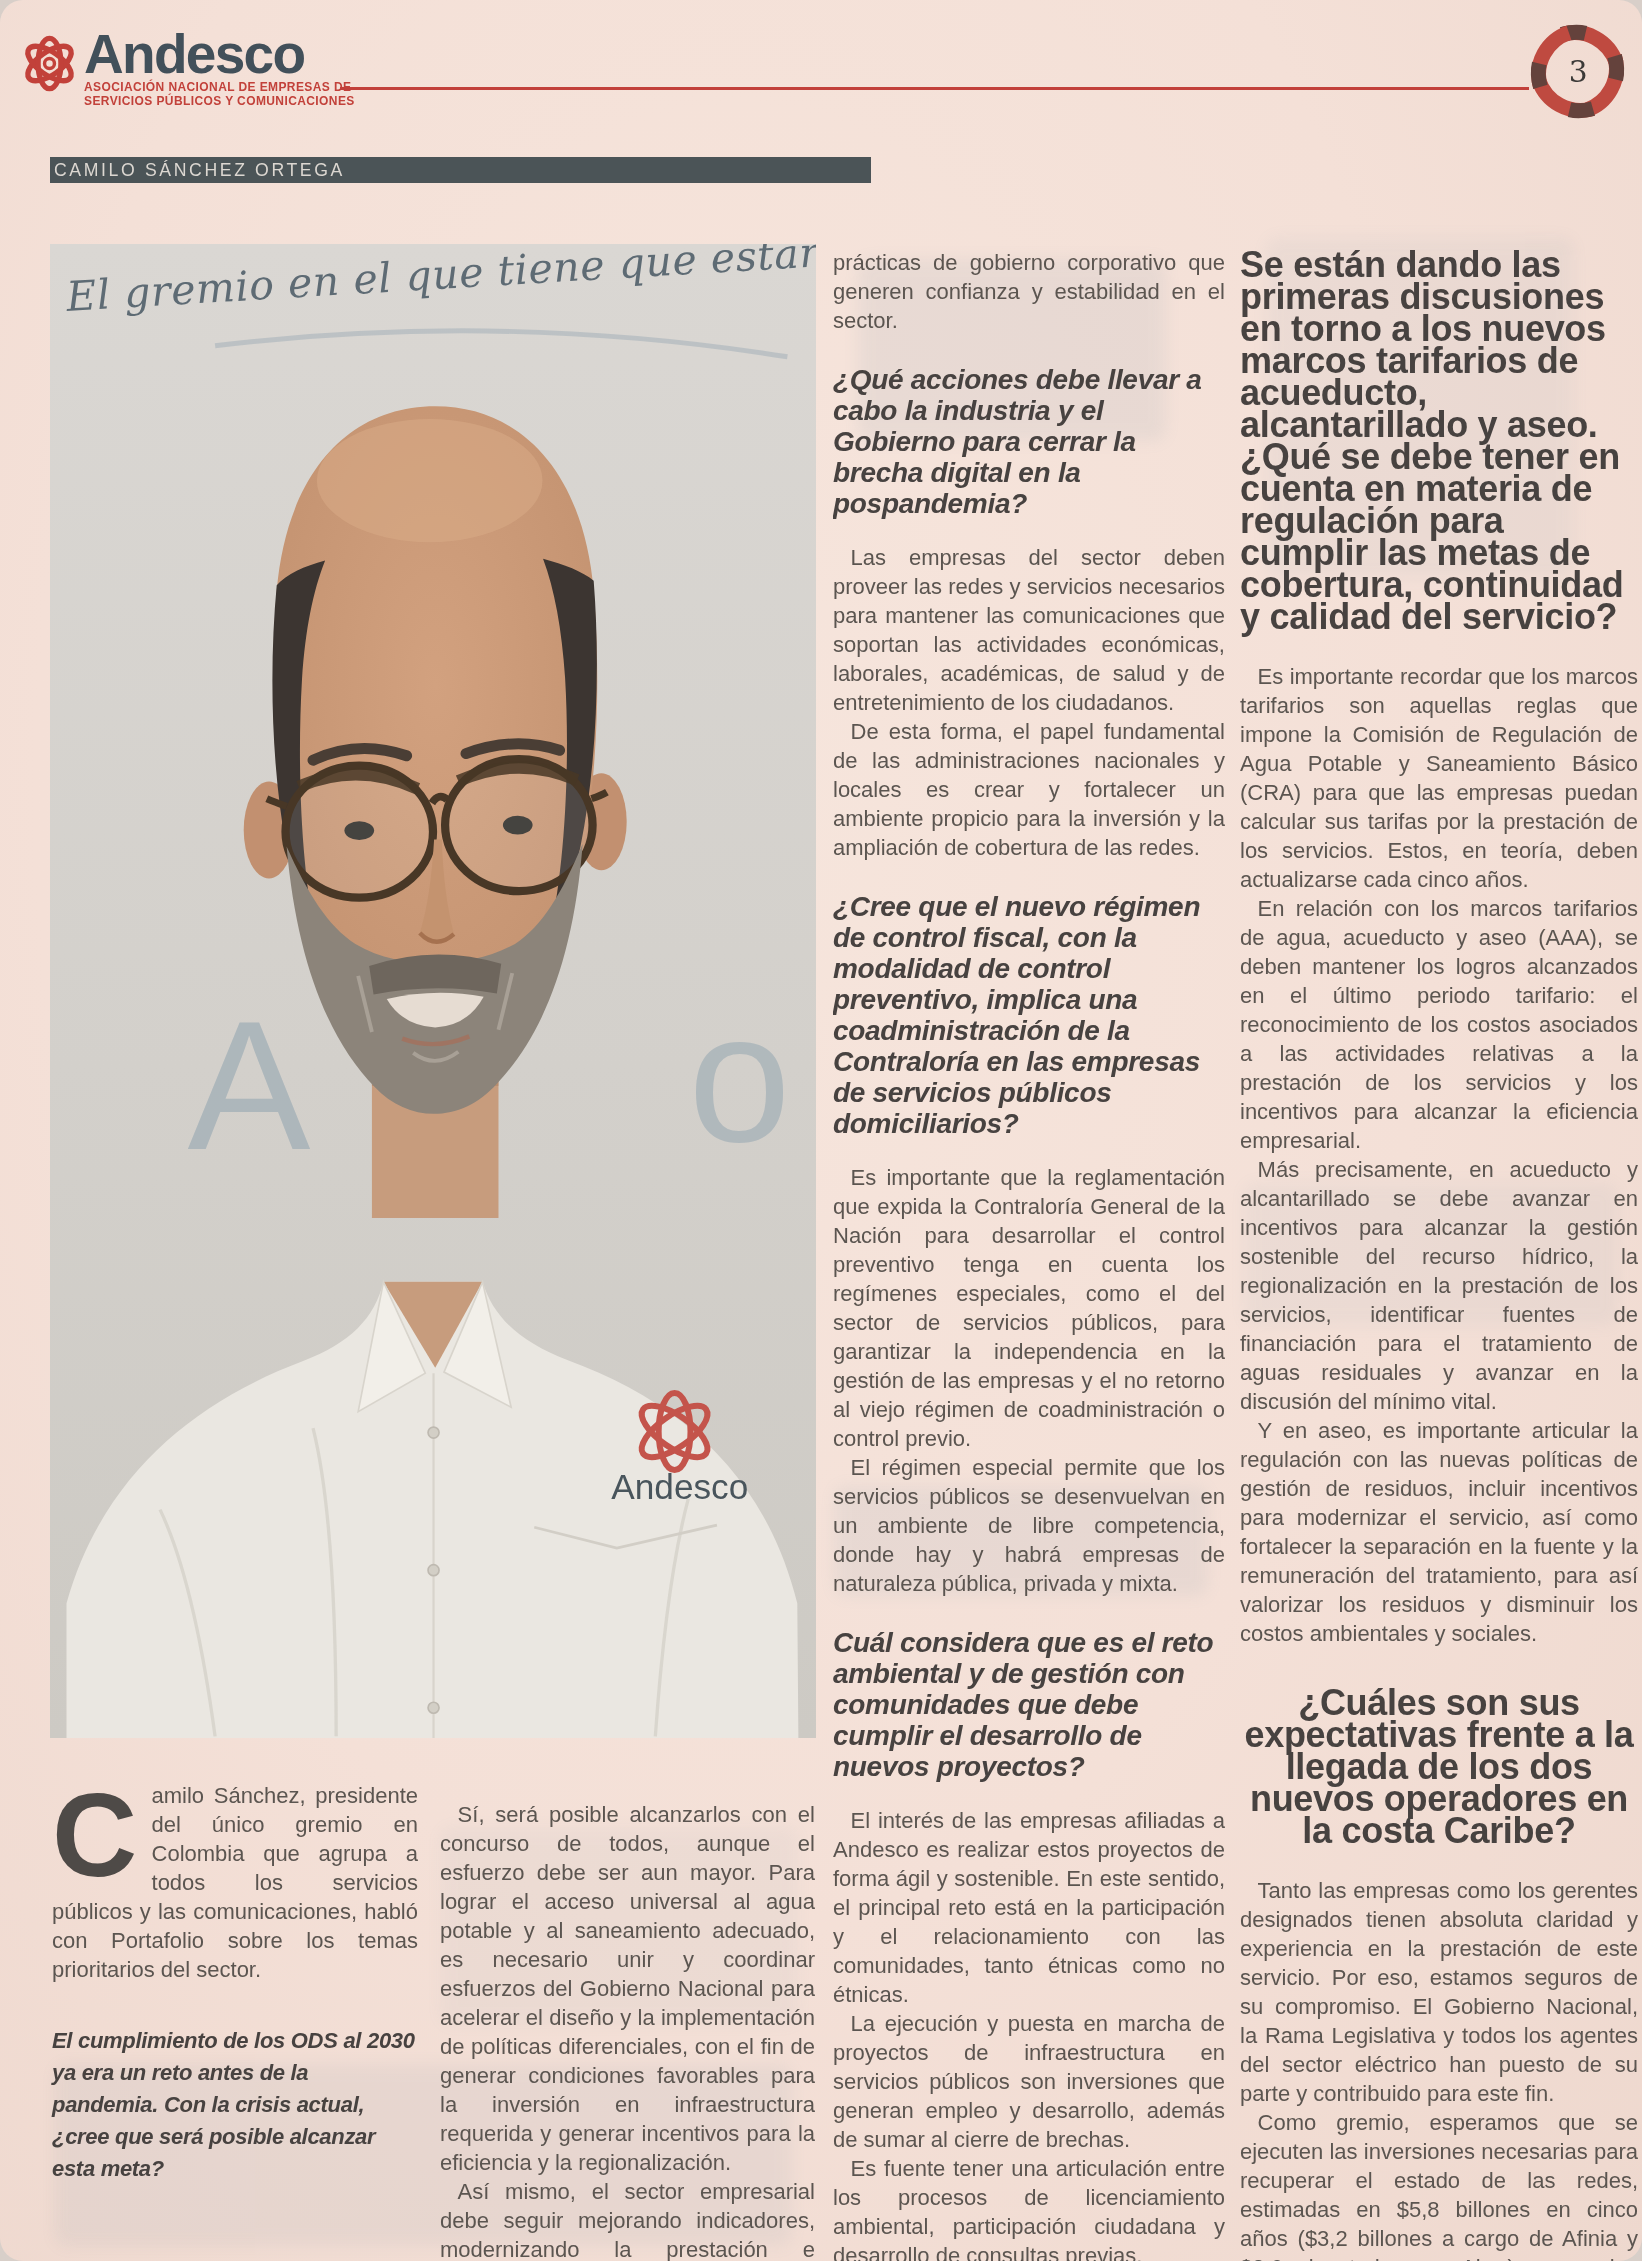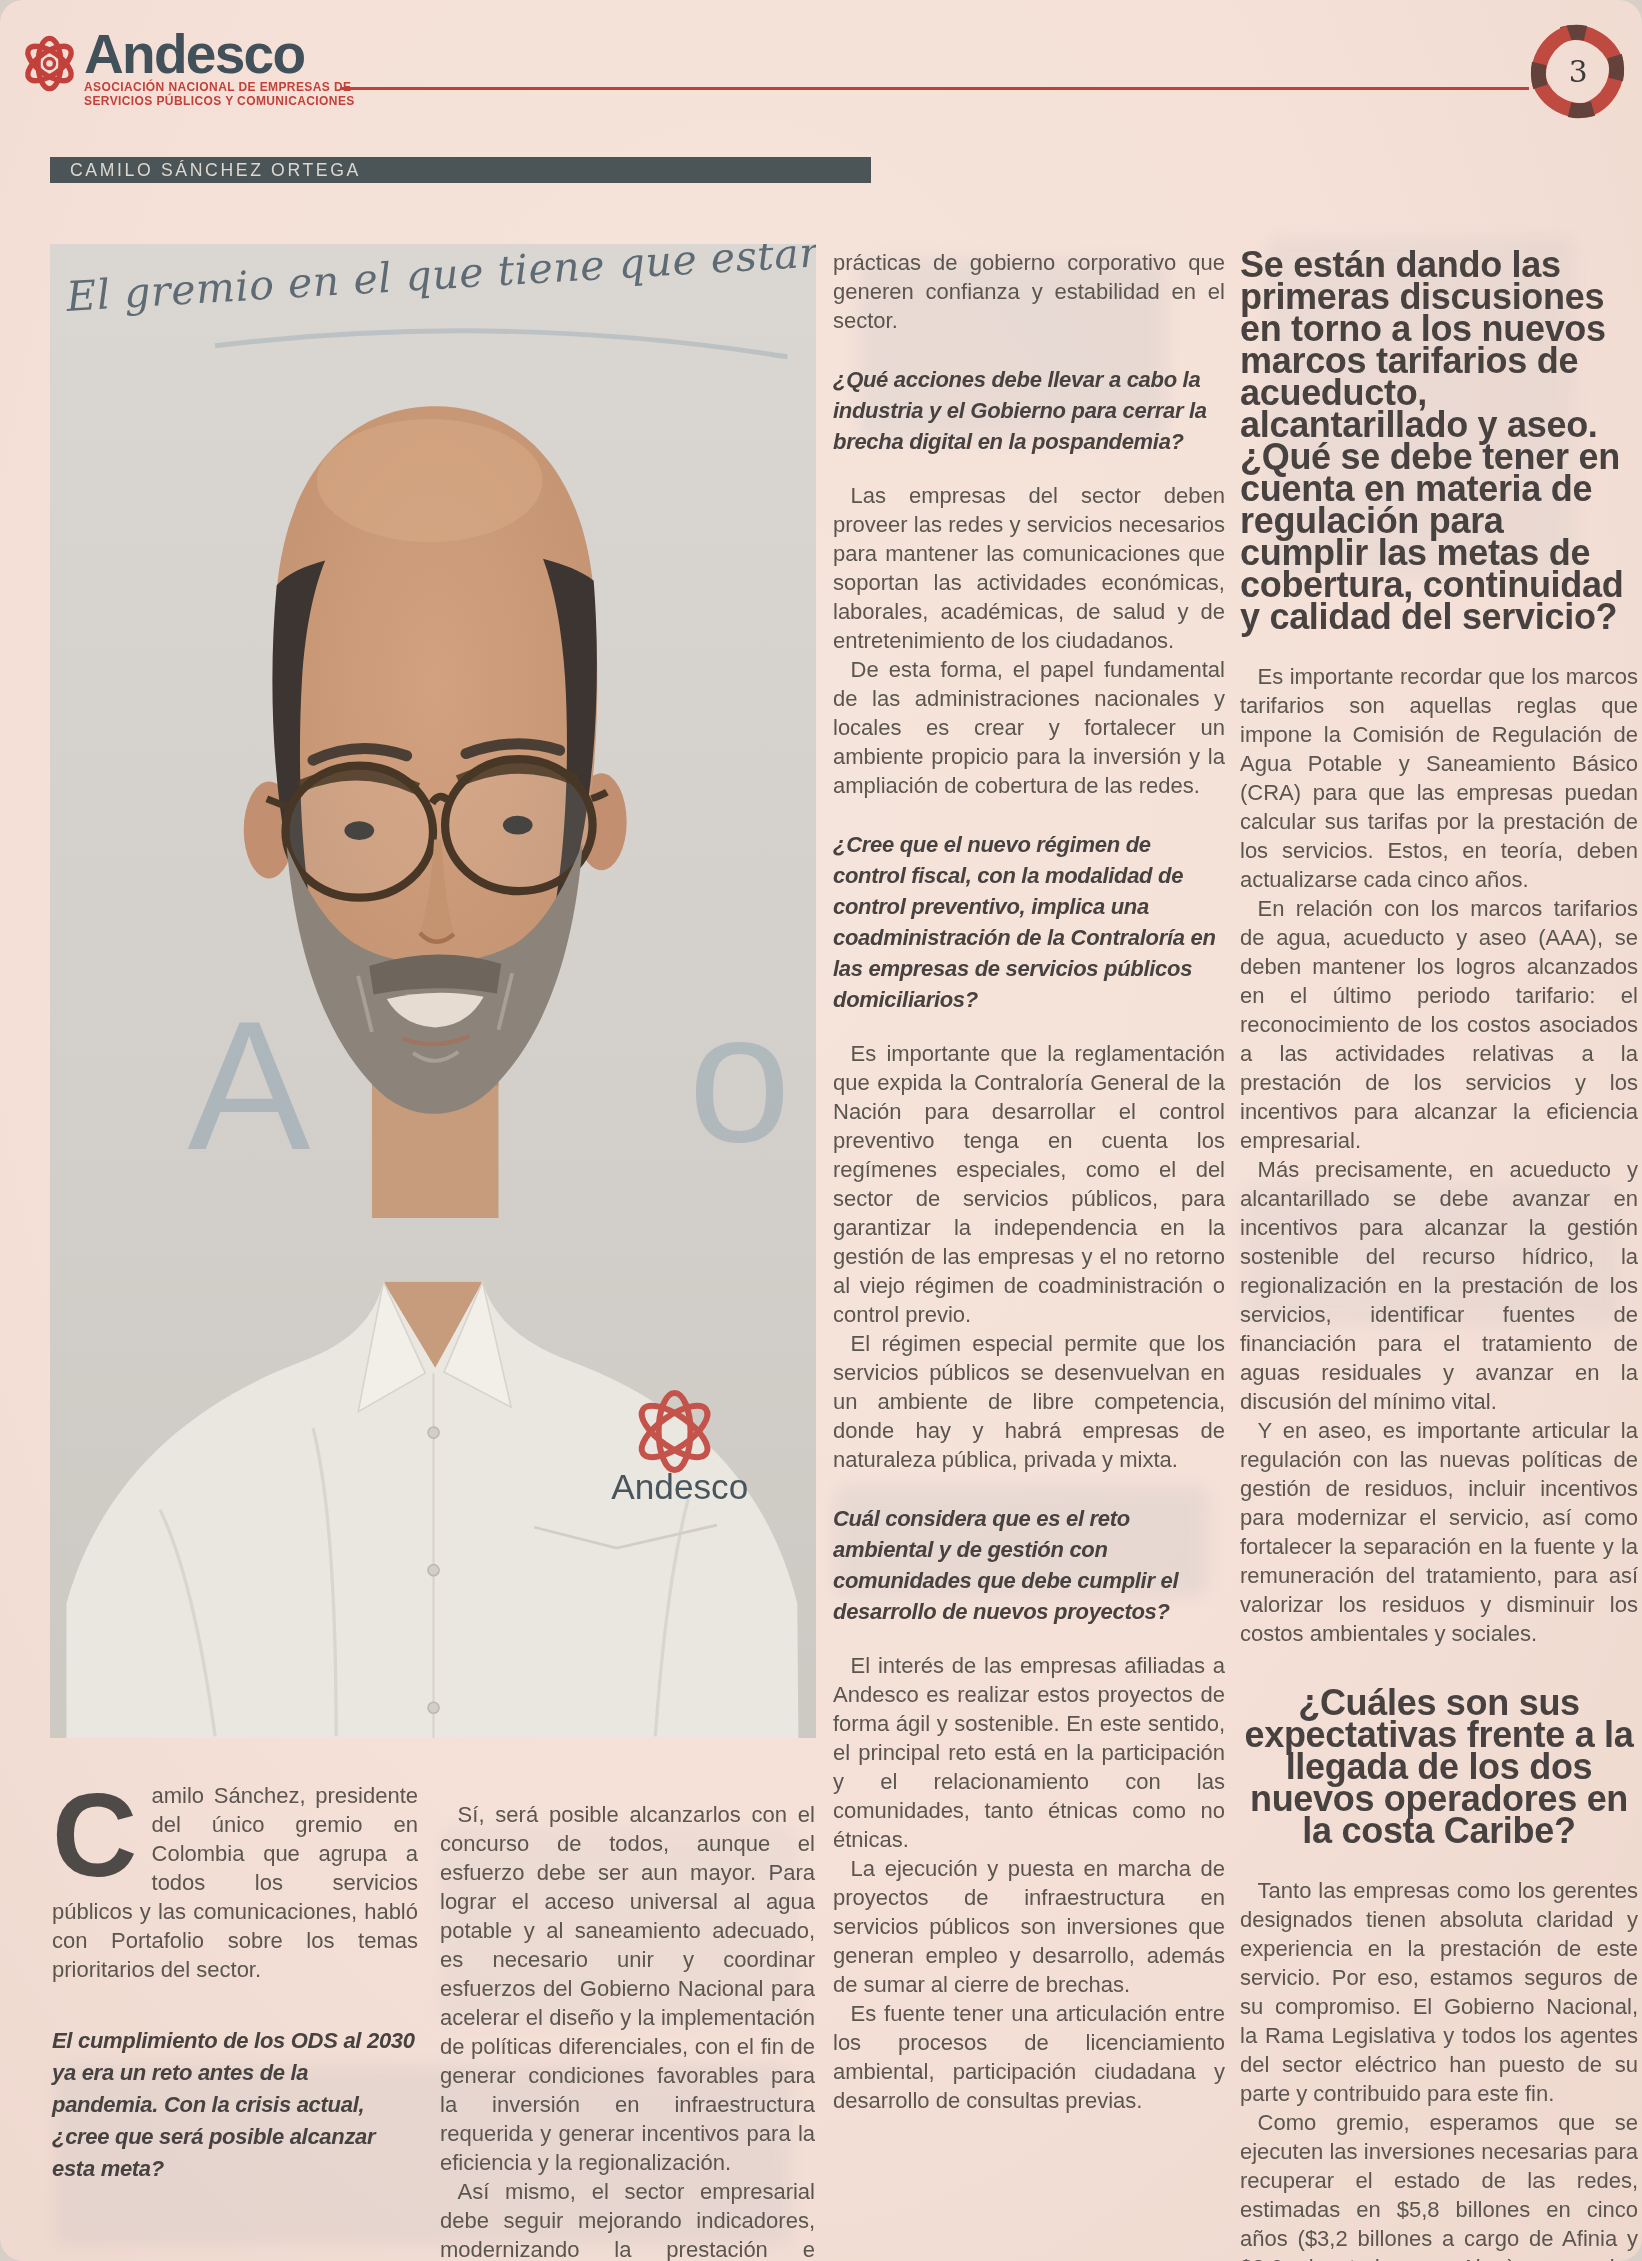--- a/index.html
+++ b/index.html
@@ -11,21 +11,21 @@
   }
   
   .brand-icon{position:absolute;left:16.5px;top:33px;width:65px;height:61px;}
   .brand-text{position:absolute;left:84px;top:29px;}
   .wordmark{font-size:55px;line-height:51px;font-weight:600;color:#42505a;letter-spacing:-1.7px;}
   .tagline{font-size:12px;line-height:14.3px;font-weight:700;color:#c2413a;letter-spacing:0.4px;}
   .header-rule{position:absolute;left:340px;top:87px;width:1189px;height:2.8px;background:#c2403a;}
   .pinwheel{position:absolute;left:1529px;top:23px;width:97px;height:97px;}
   .section-bar{
     position:absolute;left:50px;top:157px;width:821px;height:26.4px;background:#4b5457;
-    display:flex;align-items:center;padding-left:20px;box-sizing:border-box;
+    display:flex;align-items:center;padding-left:4px;box-sizing:border-box;
   }
   .section-label{
     font-size:19px;color:#dcd7d1;letter-spacing:2.8px;font-weight:400;white-space:nowrap;
     transform:scaleX(.93);transform-origin:left center;
   }
   
   .photo{
     position:absolute;left:50px;top:244px;width:766px;height:1494px;overflow:hidden;
     box-shadow:inset 0 0 39px rgba(110,100,92,.18);
   }
@@ -36,21 +36,21 @@
     transform:rotate(-3.4deg);transform-origin:left top;letter-spacing:0.6px;opacity:.88;
     white-space:nowrap;
   }
   
   .ghost{position:absolute;background:#7d93a3;filter:blur(7.7px);border-radius:12px;}
   
   .col{position:absolute;}
   .col p{margin:0;font-size:22px;line-height:29px;color:#5b5550;text-align:justify;}
   .col p.ind{text-indent:17.6px;}
   .q{
-    font-weight:700;font-style:italic;font-size:22px;line-height:31px;color:#474240;
+    font-weight:700;font-style:italic;font-size:28px;line-height:31px;color:#474240;
     letter-spacing:-0.3px;margin:29px 0 24px;text-align:left;
   }
   .qbig{
     font-weight:700;font-size:36px;line-height:32px;color:#474240;
     letter-spacing:-0.3px;margin:0 0 29px;text-align:left;
   }
   .qbig.later{margin-top:39px;text-align:center;}
   .col1q{margin-top:41px;font-size:22px;line-height:32px;}
   .dropcap{
     float:left;font-size:118px;line-height:94px;font-weight:700;color:#4e4a47;

